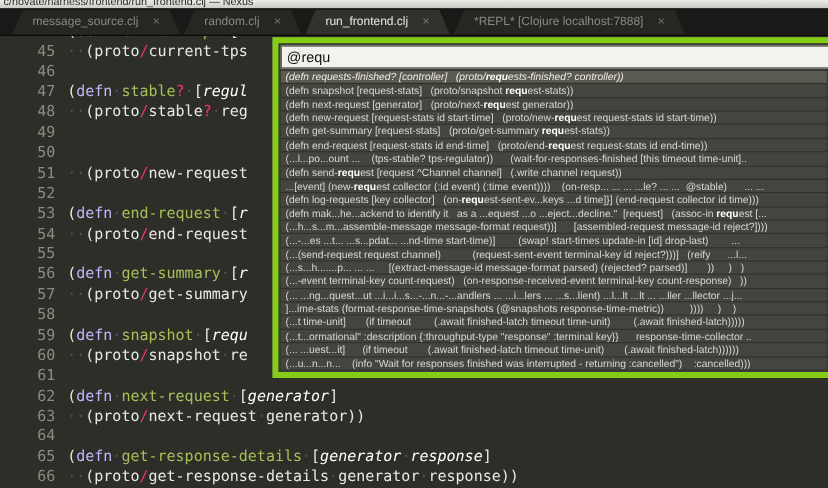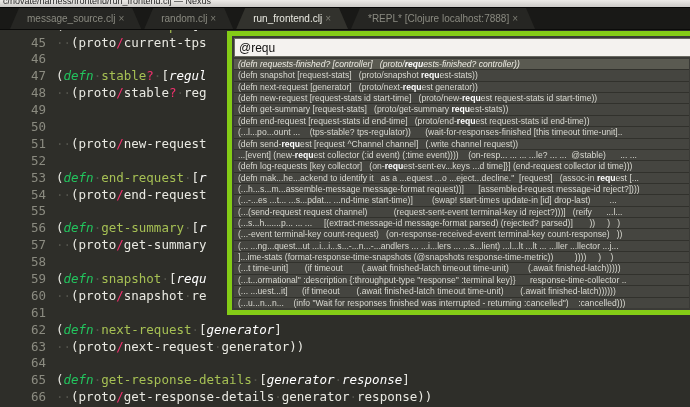--- a/index.html
+++ b/index.html
@@ -7,34 +7,34 @@
           font-family:"DejaVu Sans Mono",monospace;}
 
   
   .titlebar{position:absolute;top:0;left:0;right:0;height:7px;overflow:hidden;
             background:linear-gradient(#eceae7,#cbc9c6);border-bottom:1px solid #050505;}
   .titlebar span{position:absolute;top:-4px;left:3px;font:9px "Liberation Sans",sans-serif;color:#2b2b2b;white-space:nowrap;}
 
   
   .tabbar{position:absolute;top:8px;left:0;right:0;height:22px;background:#191917;
           display:flex;align-items:stretch;padding-left:10px;border-bottom:1px solid #0b0b0a;box-sizing:border-box;}
-  .tab{position:relative;display:flex;align-items:center;gap:3px;padding:2px 17px;margin-right:3px;
+  .tab{position:relative;display:flex;align-items:center;gap:12px;padding:2px 17px;margin-right:3px;
        background:#262623;color:#8a8a80;font:10px "Liberation Sans",sans-serif;white-space:nowrap;
        border-radius:6px 6px 0 0;clip-path:polygon(9px 0,calc(100% - 9px) 0,100% 100%,0 100%);}
   .tab.active{background:#32322d;color:#e9e9e1;}
   .tclose{color:#7c7c73;font-size:10px;line-height:10px;}
 
   
   .code-area{position:absolute;top:30px;left:0;width:690px;bottom:0;overflow:hidden;}
   .code-inner{position:relative;top:-12.4px;}
   .cline{display:flex;height:16.9px;line-height:16.9px;font-size:12.5px;white-space:pre;}
   .lnum{flex:none;width:46px;text-align:right;color:#8b8b80;}
   .ltext{padding-left:10px;}
   .tk-p{color:#e9e9e2}
-  .tk-kw{color:#22c55e;font-style:italic}
+  .tk-kw{color:#c4b5fd;}
   .tk-fn{color:#a6c054}
   .tk-param{color:#ffffff;font-style:italic}
   .tk-pk{color:#f5306e}
   .tk-ws{color:#53534b}
 
   
   .popup{position:absolute;left:227px;top:31px;width:480px;z-index:5;background:#3a3a36;
          border:5px solid #84cc16;box-sizing:border-box;padding:2px;}
   .pinput{display:block;width:100%;height:19px;box-sizing:border-box;background:#f4f2ef;
           border:1px solid #6a6a62;color:#111;font:12px "Liberation Sans",sans-serif;padding:1px 4px;outline:none;}

